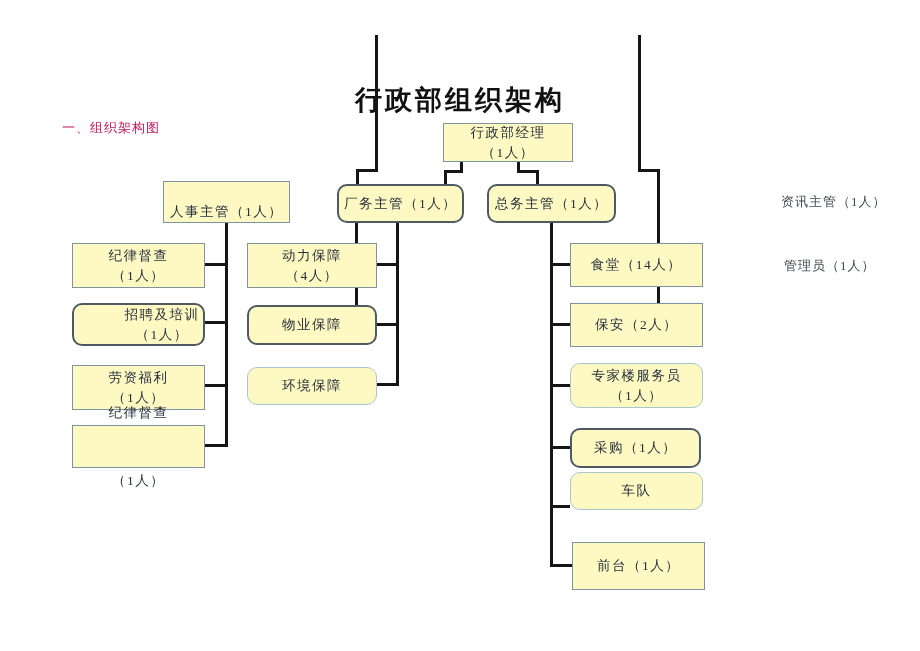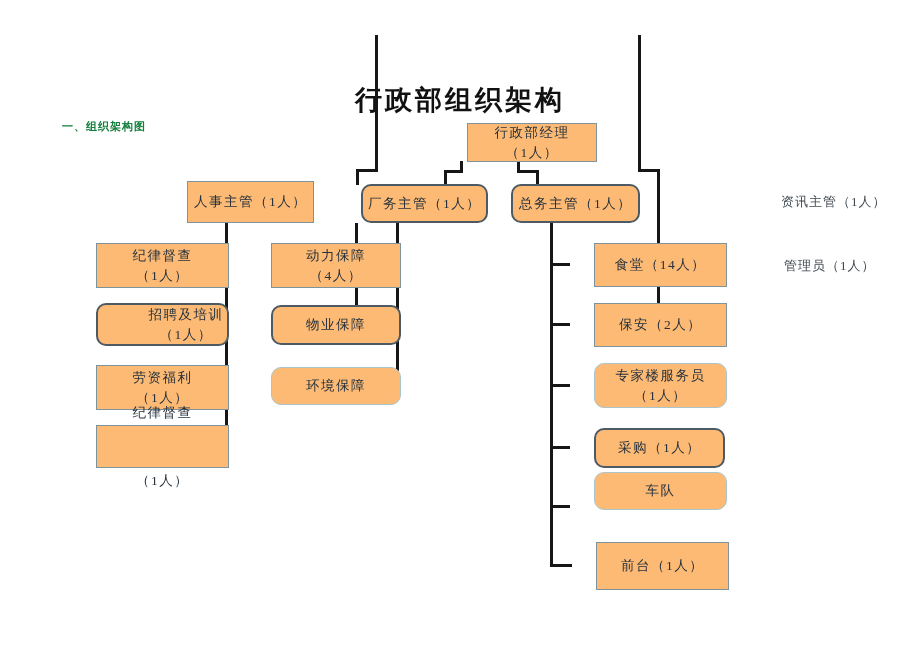--- a/index.html
+++ b/index.html
@@ -7,29 +7,28 @@
     position:relative;width:920px;height:651px;background:#ffffff;
     font-family:"Liberation Serif", serif;overflow:hidden;
   }
   .title{
     position:absolute;left:0;top:82px;width:920px;text-align:center;
     font-size:27px;font-weight:bold;letter-spacing:3px;color:#111111;
     font-family:"Liberation Sans", sans-serif;
   }
   .section-heading{
     position:absolute;left:62px;top:119px;
-    font-size:11px;font-weight:bold;color:#15803d;letter-spacing:1px;
+    font-size:13px;font-weight:normal;color:#be185d;letter-spacing:1px;
     font-family:"Liberation Sans", sans-serif;
   }
   .node{
     position:absolute;display:flex;flex-direction:column;align-items:center;
-    justify-content:center;background:#fdba74;color:#26313c;
+    justify-content:center;background:#fef9c3;color:#26313c;
     font-size:13.5px;line-height:1.45;letter-spacing:1.5px;text-align:center;
     box-sizing:border-box;
-    margin-left:24px;
   }
   .node.rect{border:1px solid #7e939b;}
   .node.rounded-dark{border:2px solid #4d5a63;border-radius:10px;}
   .node.rounded-light{border:1px solid #a9c6cc;border-radius:10px;}
   .line{position:absolute;background:#161616;}
   .side-label{
     position:absolute;font-size:13px;color:#3f474f;letter-spacing:1px;margin-left:36px;
   }
 </style>
 </head>
@@ -75,21 +74,21 @@
   <div class="line" style="left:551px;top:384px;width:19px;height:3px;"></div>
   <div class="line" style="left:551px;top:446px;width:19px;height:3px;"></div>
   <div class="line" style="left:551px;top:505px;width:19px;height:3px;"></div>
   <div class="line" style="left:551px;top:564px;width:21px;height:3px;"></div>
 
   <div class="node rect" style="left:443px;top:123px;width:130px;height:39px;">
     <span>行政部经理</span>
     <span>（1人）</span>
   </div>
 
-  <div class="node rect" style="left:163px;top:181px;width:127px;height:42px;">
+  <div class="node rect" style="left:163px;top:181px;width:127px;height:42px;justify-content:flex-end;">
     <span>人事主管（1人）</span>
   </div>
 
   <div class="node rounded-dark" style="left:337px;top:184px;width:127px;height:39px;">
     <span>厂务主管（1人）</span>
   </div>
 
   <div class="node rounded-dark" style="left:487px;top:184px;width:129px;height:39px;">
     <span>总务主管（1人）</span>
   </div>

